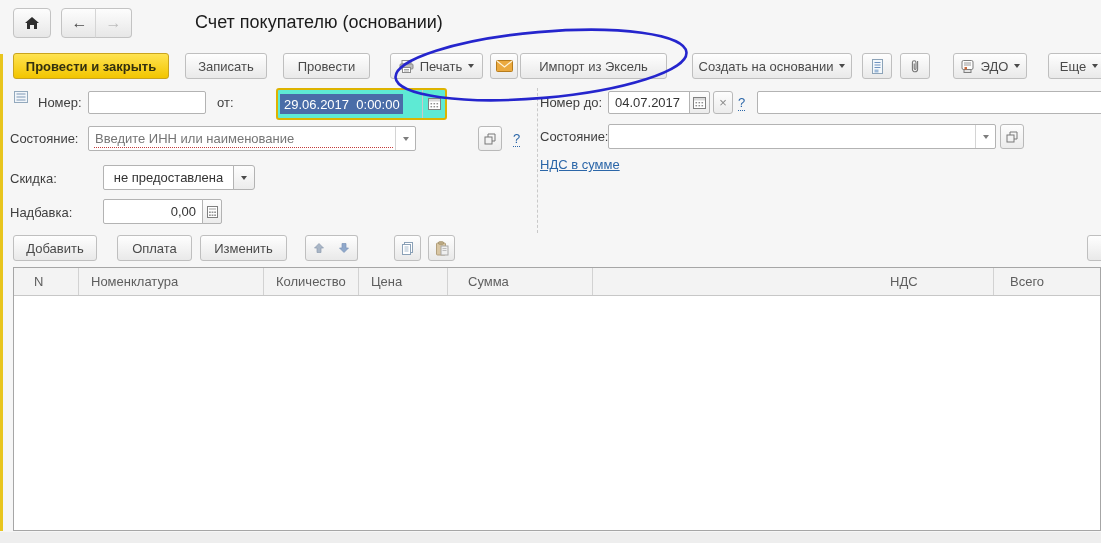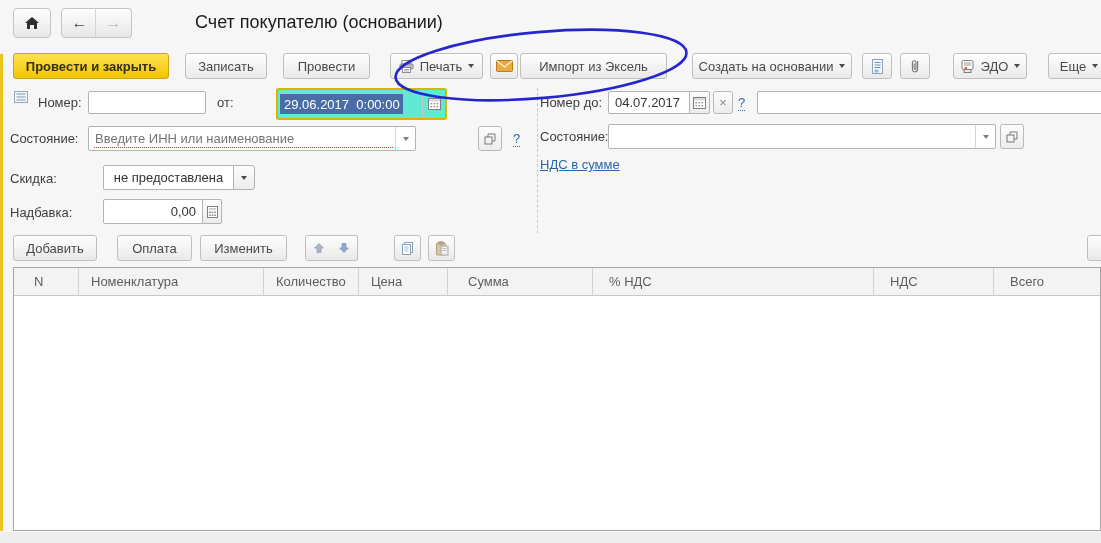--- a/index.html
+++ b/index.html
@@ -318,21 +318,20 @@
   </div>
   <div class="btn" style="left:1087px;top:235px;width:26px;padding:0;"></div>
 
   <div class="abs" style="left:13px;top:267px;width:1088px;height:264px;border:1px solid #a6a6a6;background:#fff;">
     <div class="abs" style="left:0;top:0;right:0;height:28px;background:#f3f3f3;border-bottom:1px solid #c7c7c7;">
       <div class="th" style="left:0;width:65px;padding-left:20px;">N</div>
       <div class="th" style="left:65px;width:185px;">Номенклатура</div>
       <div class="th" style="left:250px;width:95px;">Количество</div>
       <div class="th" style="left:434px;width:145px;padding-left:20px;">Сумма</div>
       <div class="th" style="left:345px;width:89px;">Цена</div>
-      <div class="th" style="left:579px;width:281px;padding-left:16px;">% НДС</div>
       <div class="th" style="left:860px;width:120px;padding-left:16px;">НДС</div>
       <div class="th" style="left:980px;width:108px;border-right:0;padding-left:16px;">Всего</div>
     </div>
     <div class="abs" style="left:0;top:29px;right:0;bottom:0;background:#fff;"></div>
   </div>
 
   <div class="abs" style="left:0;top:532px;width:1101px;height:11px;background:#eeeeee;"></div>
 </div>
 
 </body></html>

